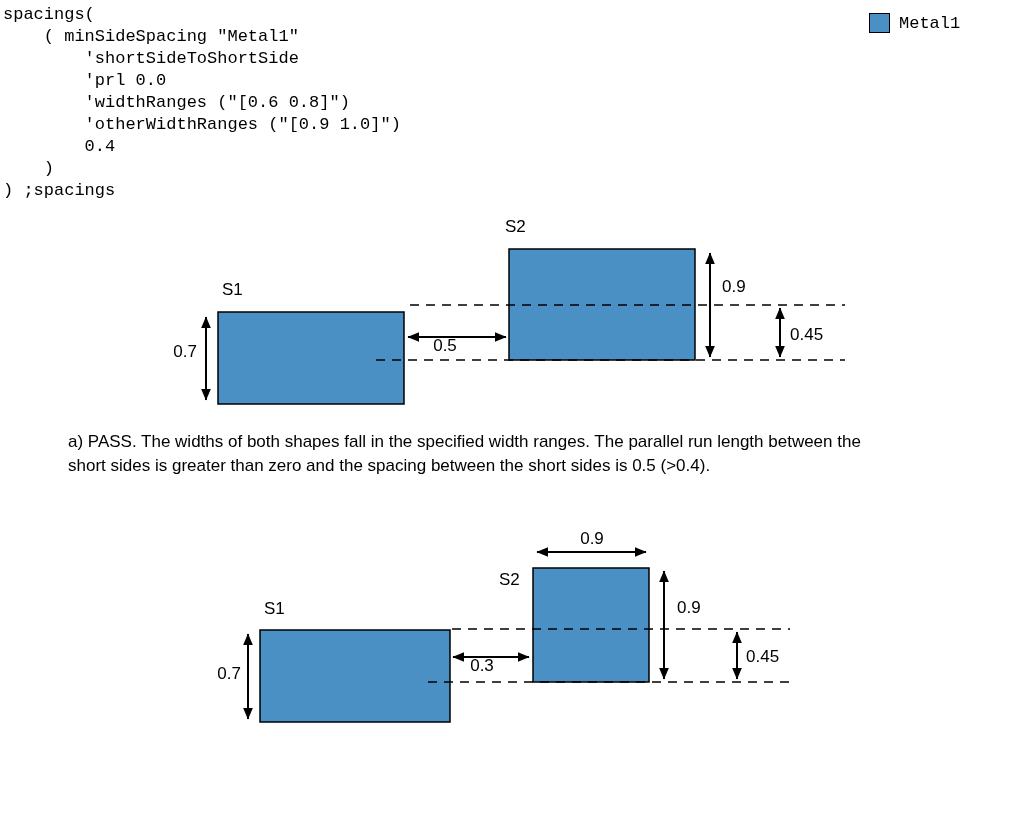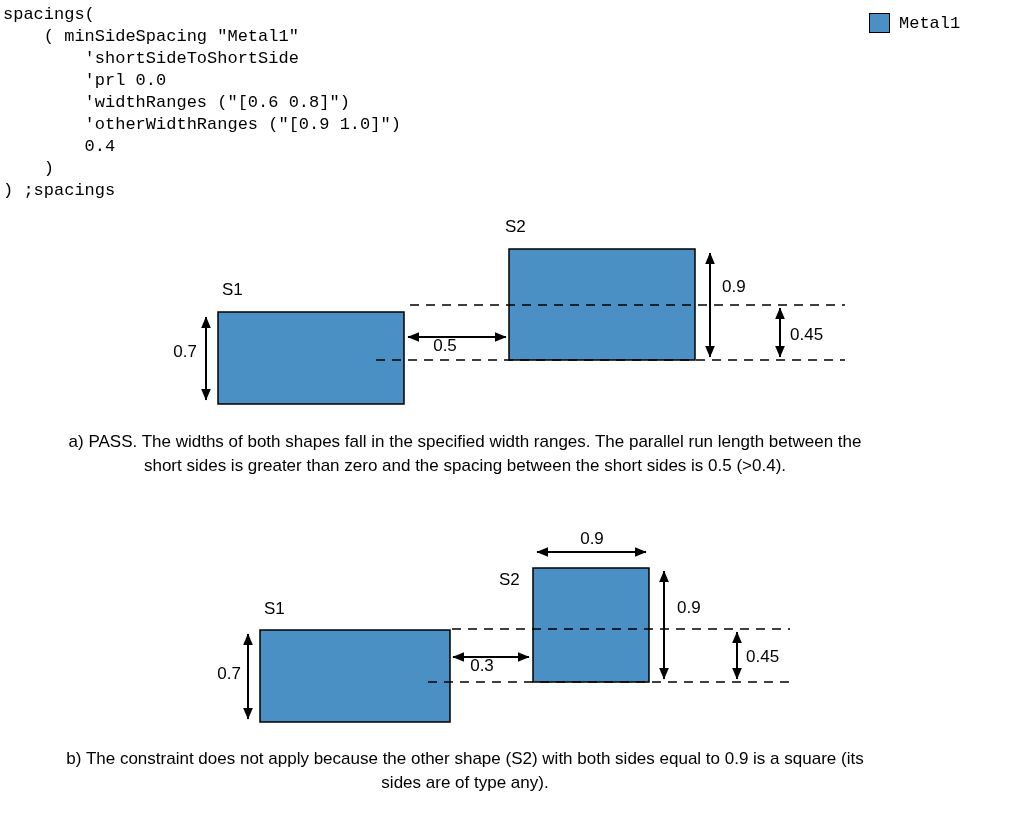--- a/index.html
+++ b/index.html
@@ -17,21 +17,21 @@
   .legend-swatch { width:21px; height:20px; background:var(--metal,#4A90C4); border:1px solid #000; }
   .legend-label { font-size:17px; }
 
   svg.diagram { position:absolute; left:0; top:0; }
   svg text { font-family:"Liberation Sans",sans-serif; font-size:17px; fill:#000; }
   .metal-rect { fill:var(--metal,#4A90C4); stroke:#000; stroke-width:1.5; }
   .dash { stroke:#000; stroke-width:1.3; stroke-dasharray:9 7; fill:none; }
   .arrow { stroke:#000; stroke-width:2; }
   .ah { fill:#000; stroke:none; }
 
-  .caption { position:absolute; left:50px; width:830px; font-size:17px; line-height:24px;text-align:center; }
+  .caption { position:absolute; left:68px; width:830px; font-size:17px; line-height:24px; }
 </style>
 </head>
 <body>
 
 <div class="canvas">
 
   <pre class="code">spacings(
     ( minSideSpacing "Metal1"
         'shortSideToShortSide
         'prl 0.0
@@ -96,15 +96,14 @@
       <text x="499" y="585">S2</text>
       <text x="264" y="614">S1</text>
       <text x="241" y="679" text-anchor="end">0.7</text>
       <text x="482" y="671" text-anchor="middle">0.3</text>
       <text x="677" y="613">0.9</text>
       <text x="746" y="662">0.45</text>
     </g>
   </svg>
 
   <p class="caption" style="top:430px">a) PASS. The widths of both shapes fall in the specified width ranges. The parallel run length between the short sides is greater than zero and the spacing between the short sides is 0.5 (&gt;0.4).</p>
-  <p class="caption" style="top:747px">b) The constraint does not apply because the other shape (S2) with both sides equal to 0.9 is a square (its sides are of type any).</p>
 
 </div>
 
 </body></html>

